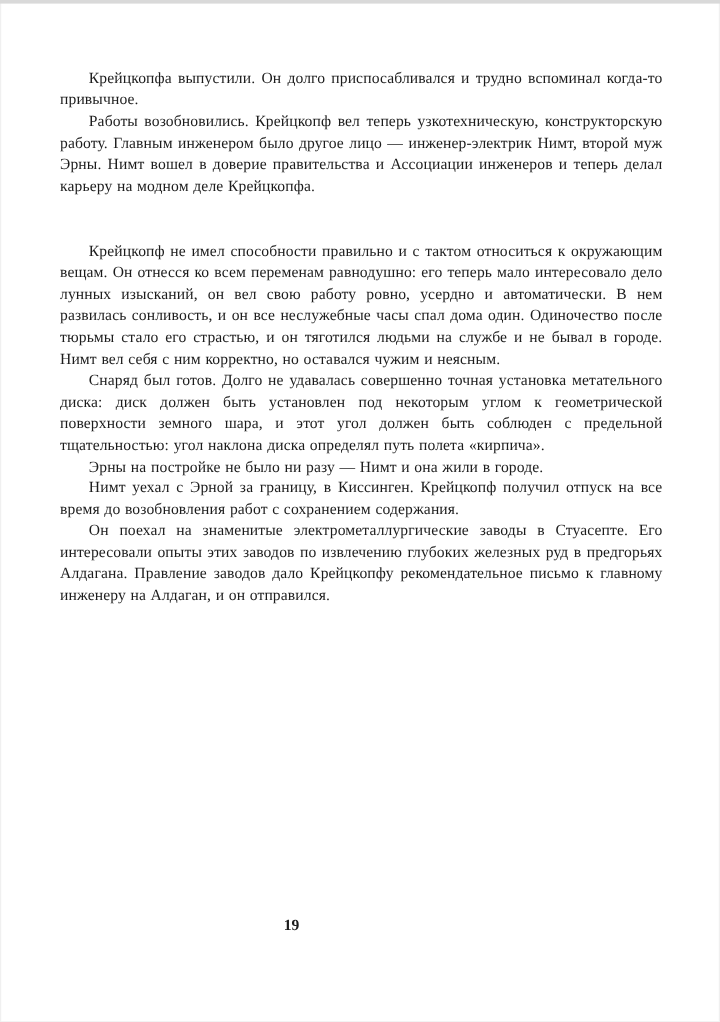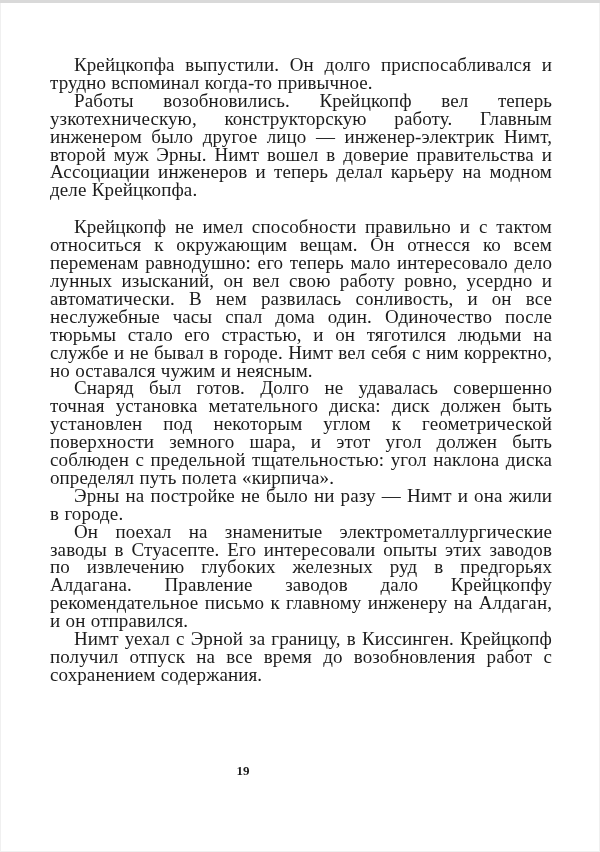--- a/index.html
+++ b/index.html
@@ -27,31 +27,31 @@
     background: #d9d9d9;
   }
   .text-block {
     position: absolute;
     left: 50px;
     top: 56px;
     width: 502px;
   }
   .para {
     margin: 0;
-    font-size: 19px;
+    font-size: 13px;
     line-height: 17.9px;
     text-align: justify;
     text-indent: 24px;
     letter-spacing: 0.1px;
     word-spacing: 0.5px;
     hyphens: auto;
     -webkit-hyphens: auto;
   }
   .para.gap-before {
-    margin-top: 19px;
+    margin-top: 37px;
   }
   .page-number {
     position: absolute;
     left: 0;
     width: 486px;
     top: 763px;
     text-align: center;
     font-size: 13px;
     font-weight: bold;
     color: #1c1c1c;
@@ -60,17 +60,17 @@
 </head>
 <body>
 
 <div class="page">
   <div class="text-block">
     <p class="para" lang="ru">Крейцкопфа выпустили. Он долго приспосабливался и трудно вспоминал когда-то привычное.</p>
     <p class="para" lang="ru">Работы возобновились. Крейцкопф вел теперь узкотехническую, конструкторскую работу. Главным инженером было другое лицо — инженер-электрик Нимт, второй муж Эрны. Нимт вошел в доверие правительства и Ассоциации инженеров и теперь делал карьеру на модном деле Крейцкопфа.</p>
     <p class="para gap-before" lang="ru">Крейцкопф не имел способности правильно и с тактом относиться к окружающим вещам. Он отнесся ко всем переменам равнодушно: его теперь мало интересовало дело лунных изысканий, он вел свою работу ровно, усердно и автоматически. В нем развилась сонливость, и он все неслужебные часы спал дома один. Одиночество после тюрьмы стало его страстью, и он тяготился людьми на службе и не бывал в городе. Нимт вел себя с ним корректно, но оставался чужим и неясным.</p>
     <p class="para" lang="ru">Снаряд был готов. Долго не удавалась совершенно точная установка метательного диска: диск должен быть установлен под некоторым углом к геометрической поверхности земного шара, и этот угол должен быть соблюден с предельной тщательностью: угол наклона диска определял путь полета «кирпича».</p>
     <p class="para" lang="ru">Эрны на постройке не было ни разу — Нимт и она жили в городе.</p>
+    <p class="para" lang="ru">Нимт уехал с Эрной за границу, в Киссинген. Крейцкопф получил отпуск на все время до возобновления работ с сохранением содержания.</p>
     <p class="para" lang="ru">Он поехал на знаменитые электрометаллургические заводы в Стуасепте. Его интересовали опыты этих заводов по извлечению глубоких железных руд в предгорьях Алдагана. Правление заводов дало Крейцкопфу рекомендательное письмо к главному инженеру на Алдаган, и он отправился.</p>
-    <p class="para" lang="ru">Нимт уехал с Эрной за границу, в Киссинген. Крейцкопф получил отпуск на все время до возобновления работ с сохранением содержания.</p>
   </div>
   <div class="page-number">19</div>
 </div>
 
 </body></html>

